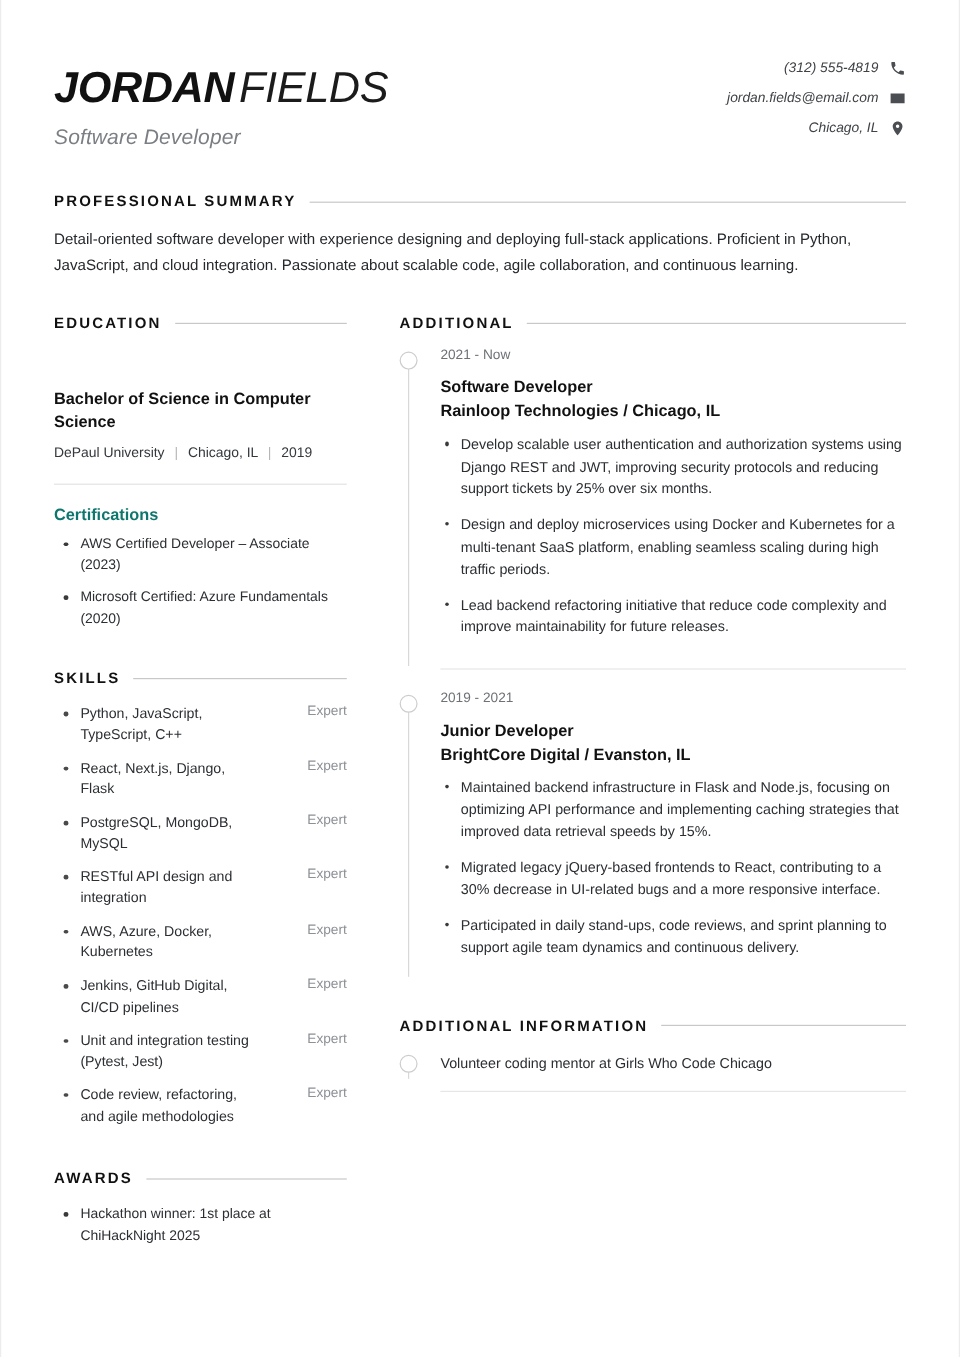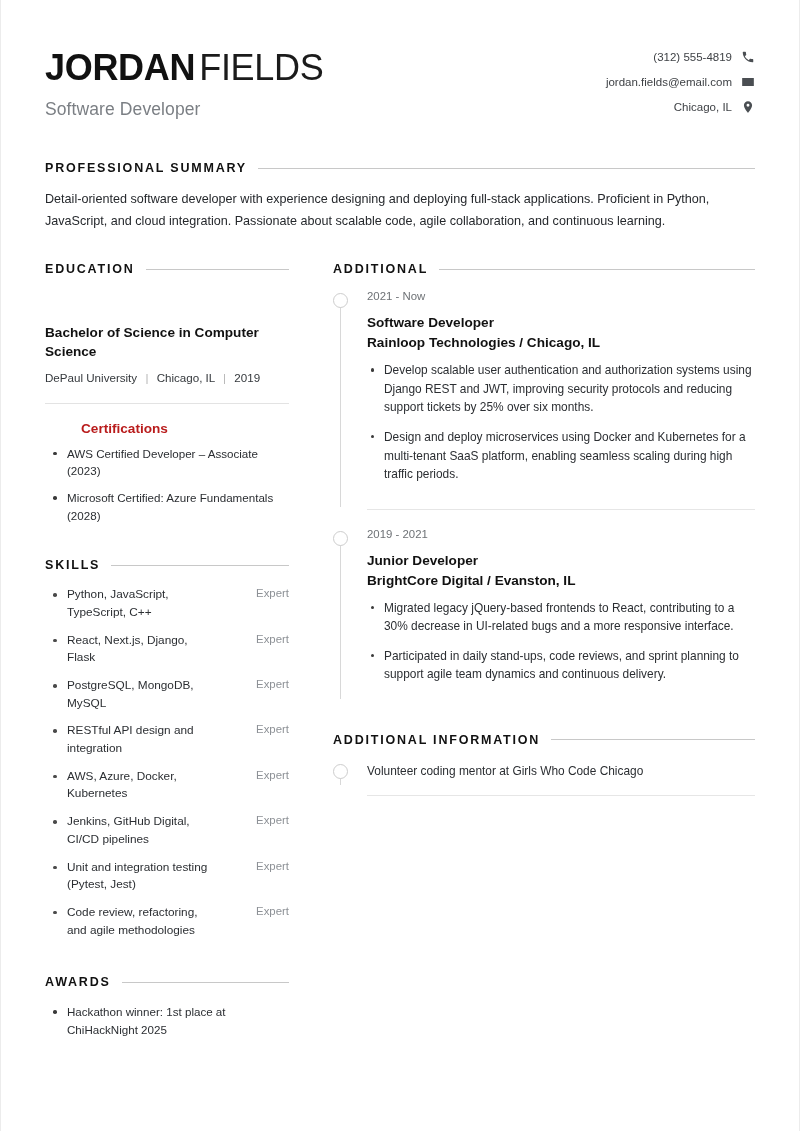--- a/index.html
+++ b/index.html
@@ -19,23 +19,24 @@
     box-sizing: border-box;
     padding: 38px 44px 0 44px;
     border-left: 1px solid #ececec;
     border-right: 1px solid #ececec;
     overflow: hidden;
   }
 
   
   .header {
     display: flex;
-    align-items: center;
+    align-items: flex-end;
     justify-content: space-between;
     padding-top: 6px;
+    font-style: italic;
   }
   .name {
     font-size: 36px;
     line-height: 1.08;
     letter-spacing: -0.3px;
     white-space: nowrap;
   }
   .name .first {
     font-weight: 700;
     color: #111111;
@@ -132,23 +133,22 @@
     margin: 0 5px;
   }
   .thin-divider {
     height: 1px;
     background: #e3e3e3;
     margin: 19px 0 17px 0;
   }
   .sub-head {
     font-size: 13.6px;
     font-weight: 700;
-    color: #b91c1c;
+    color: #0f766e;
     margin-bottom: 9px;
-    margin-left: 36px;
   }
 
   
   ul.b-list {
     list-style: none;
     margin: 0;
     padding: 0;
   }
   ul.b-list li {
     position: relative;
@@ -353,21 +353,21 @@
           <span>Chicago, IL</span>
           <span class="sep">|</span>
           <span>2019</span>
         </div>
 
         <div class="thin-divider"></div>
 
         <div class="sub-head">Certifications</div>
         <ul class="b-list">
           <li>AWS Certified Developer – Associate (2023)</li>
-          <li>Microsoft Certified: Azure Fundamentals (2028)</li>
+          <li>Microsoft Certified: Azure Fundamentals (2020)</li>
         </ul>
       </div>
 
       <div class="skills-block">
         <div class="section-head">
           <span class="title">SKILLS</span>
           <span class="rule"></span>
         </div>
         <div>
           <div class="skill-row">
@@ -431,32 +431,34 @@
 
           <div class="tl-item">
             <span class="dot"></span>
             <span class="line"></span>
             <div class="tl-date">2021 - Now</div>
             <div class="tl-role">Software Developer</div>
             <div class="tl-org">Rainloop Technologies / Chicago, IL</div>
             <ul class="tl-bullets">
               <li>Develop scalable user authentication and authorization systems using Django REST and JWT, improving security protocols and reducing support tickets by 25% over six months.</li>
               <li>Design and deploy microservices using Docker and Kubernetes for a multi-tenant SaaS platform, enabling seamless scaling during high traffic periods.</li>
+              <li>Lead backend refactoring initiative that reduce code complexity and improve maintainability for future releases.</li>
             </ul>
           </div>
 
           <div class="exp-divider"></div>
 
           <div class="tl-item last">
             <span class="dot"></span>
             <span class="line"></span>
             <div class="tl-date">2019 - 2021</div>
             <div class="tl-role">Junior Developer</div>
             <div class="tl-org">BrightCore Digital / Evanston, IL</div>
             <ul class="tl-bullets">
+              <li>Maintained backend infrastructure in Flask and Node.js, focusing on optimizing API performance and implementing caching strategies that improved data retrieval speeds by 15%.</li>
               <li>Migrated legacy jQuery-based frontends to React, contributing to a 30% decrease in UI-related bugs and a more responsive interface.</li>
               <li>Participated in daily stand-ups, code reviews, and sprint planning to support agile team dynamics and continuous delivery.</li>
             </ul>
           </div>
 
         </div>
       </div>
 
       <div class="addl-block">
         <div class="section-head">

